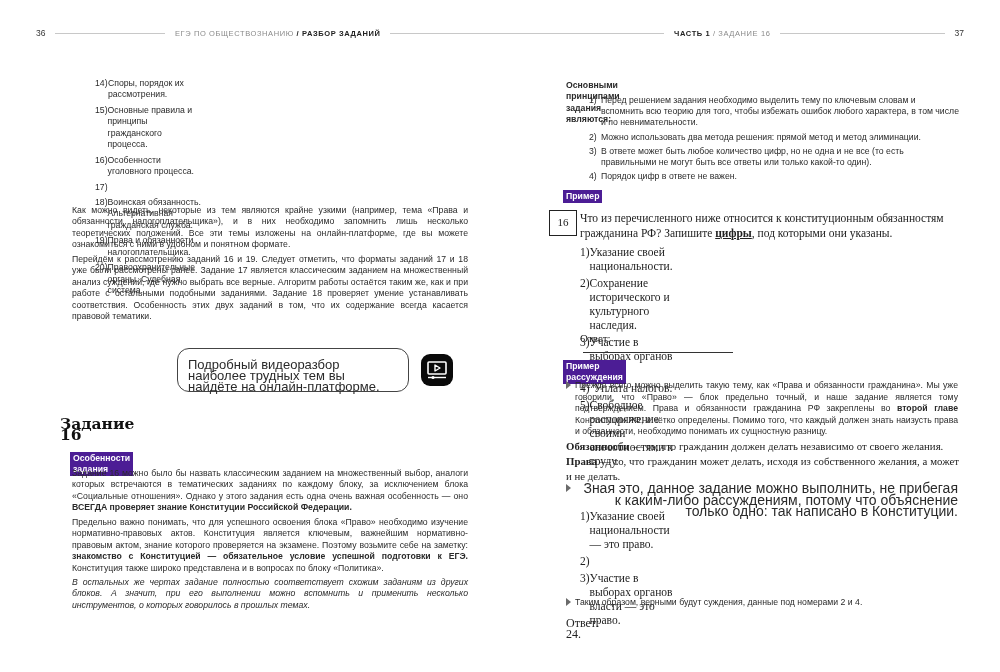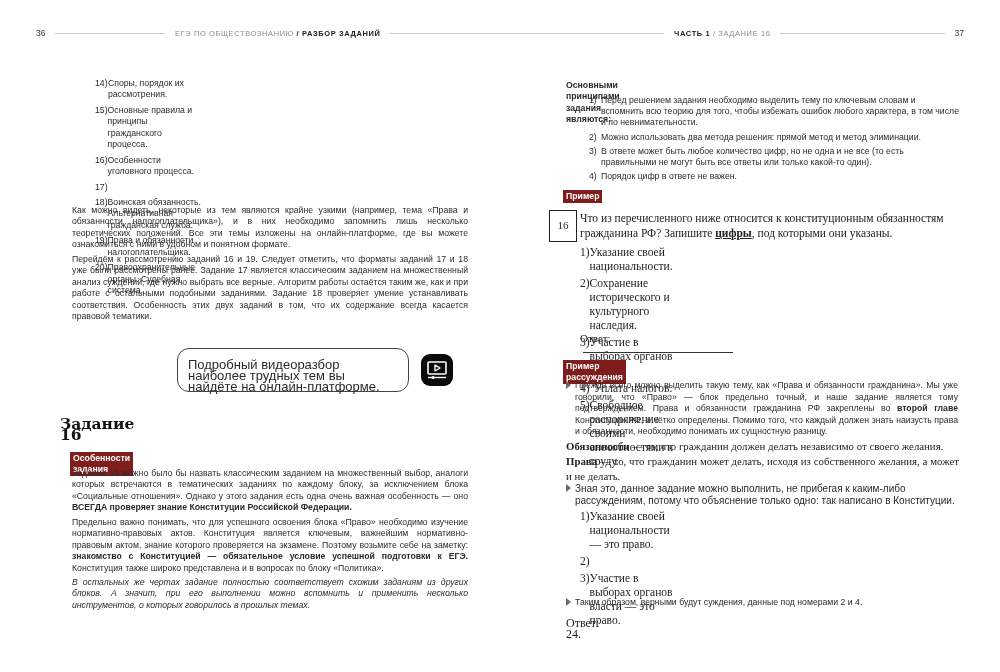--- a/index.html
+++ b/index.html
@@ -22,52 +22,52 @@
   .topics .num { width: 19px; }
 
   .para { position: absolute; text-align: justify; }
   .p1 { left: 72px; top: 205px; width: 396px; }
   .p2 { left: 72px; top: 254px; width: 396px; }
 
   .callout { position: absolute; left: 177px; top: 348px; width: 232px; height: 44px; border: 1px solid #444; border-radius: 12px; padding: 10px 10px 0 10px; font-size: 13px; line-height: 11px; }
   .video-btn { position: absolute; left: 421px; top: 354px; width: 32px; height: 32px; background: #0a0a0a; border-radius: 9px; display: flex; align-items: center; justify-content: center; }
 
   .task-title { position: absolute; left: 60px; top: 418px; font-family: "DejaVu Serif", serif; font-weight: bold; font-size: 15.5px; color: #111; }
-  .tag { position: absolute; background: #7f1d1d; color: #fff; font-weight: bold; font-size: 8.7px; padding: 1px 3px; line-height: 11px; }
+  .tag { position: absolute; background: #4c1d95; color: #fff; font-weight: bold; font-size: 8.7px; padding: 1px 3px; line-height: 11px; }
   .tag-features { left: 70px; top: 452px; }
 
   .p3 { left: 72px; top: 468px; width: 396px; }
   .p4 { left: 72px; top: 517px; width: 396px; }
   .p5 { left: 72px; top: 577px; width: 396px; font-style: italic; }
 
   
   .principles-title { position: absolute; left: 566px; top: 80px; font-weight: bold; font-size: 8.7px; }
   .principles { position: absolute; left: 589px; top: 95px; width: 370px; font-size: 8.7px; line-height: 11.2px; }
   .principles li { list-style: none; display: flex; margin-bottom: 3px; }
   .principles .num { width: 12px; flex-shrink: 0; }
 
   .tag-example { left: 563px; top: 190px; }
 
-  .qnum { position: absolute; left: 549px; top: 210px; width: 28px; height: 32px; border: 1px solid #222; border-right: 1px solid #222; font-family: "Liberation Serif", serif; font-size: 11px; display: flex; align-items: center; justify-content: center; }
+  .qnum { position: absolute; left: 549px; top: 210px; width: 28px; height: 26px; border: 1px solid #222; border-right: 1px solid #222; font-family: "Liberation Serif", serif; font-size: 11px; display: flex; align-items: center; justify-content: center; }
   .serif { font-family: "Liberation Serif", serif; color: #222; }
   .question { position: absolute; left: 580px; top: 211px; width: 380px; font-size: 11.5px; line-height: 15px; }
   .question u { font-weight: bold; }
   .options { position: absolute; left: 580px; top: 245px; font-size: 11.5px; line-height: 14px; }
   .options li { list-style: none; display: flex; margin-bottom: 3.2px; }
   .options .num { width: 14px; }
   .answer-line { position: absolute; left: 580px; top: 333px; font-size: 11px; }
   .answer-line .blank { display: inline-block; width: 150px; border-bottom: 1px solid #333; margin-left: 3px; }
 
   .tag-sample { left: 563px; top: 360px; }
 
   .bullet { position: absolute; display: flex; }
   .bullet .arrow { width: 0; height: 0; border-top: 4.5px solid transparent; border-bottom: 4.5px solid transparent; border-left: 5px solid #6a6a6a; margin-top: 1px; margin-right: 4px; flex-shrink: 0; }
   .b1 { left: 566px; top: 380px; width: 392px; font-size: 8.7px; line-height: 11.6px; text-align: justify; }
   .defs { position: absolute; left: 566px; top: 439px; width: 393px; font-size: 10.8px; line-height: 14.8px; text-align: justify; }
-  .b2 { left: 566px; top: 483px; width: 392px; font-size: 10px; line-height: 11.6px; }
+  .b2 { left: 566px; top: 483px; width: 392px; font-size: 14px; line-height: 11.6px; text-align: right; }
   .options2 { position: absolute; left: 580px; top: 509px; font-size: 11.5px; line-height: 14px; }
   .options2 li { list-style: none; display: flex; margin-bottom: 3.2px; }
   .options2 .num { width: 14px; }
   .b3 { left: 566px; top: 597px; width: 392px; font-size: 8.7px; line-height: 11.6px; }
   .final-answer { position: absolute; left: 566px; top: 618px; font-size: 12px; }
 </style>
 </head>
 <body>
 
 <div class="header hdr-left">

